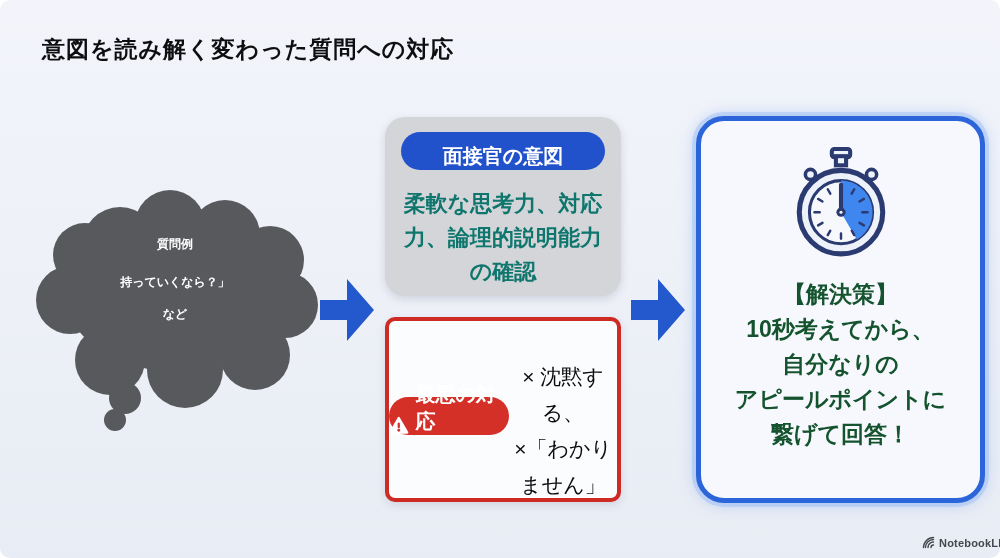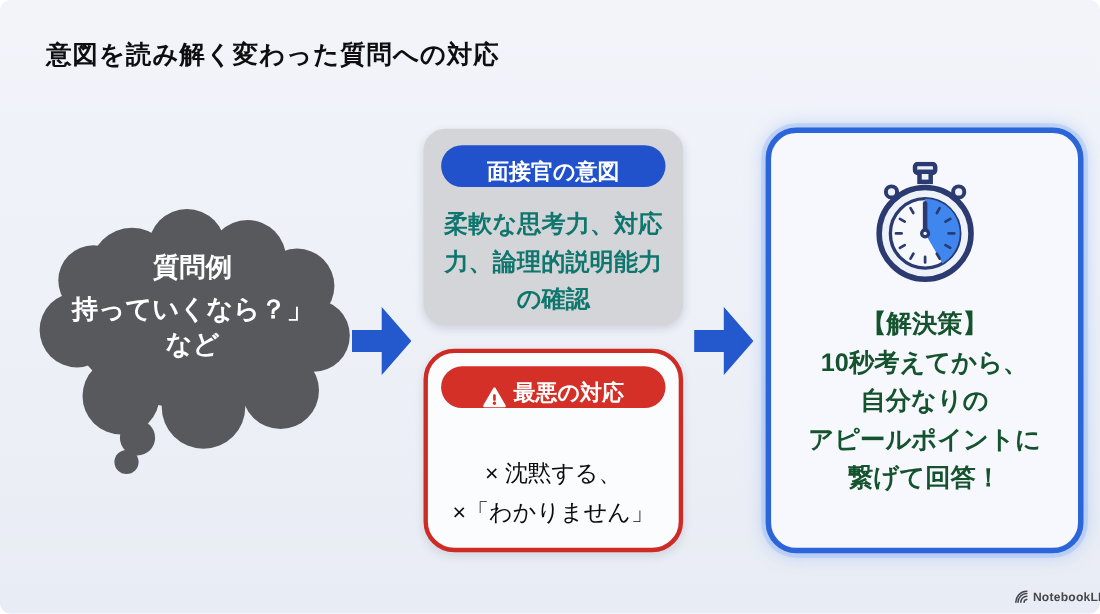--- a/index.html
+++ b/index.html
@@ -15,21 +15,21 @@
     position:absolute;left:42px;top:34px;
     font-size:23px;font-weight:800;color:#0e0e10;
     letter-spacing:1px;white-space:nowrap;
   }
   
   .cloud-svg{position:absolute;left:35px;top:182px;width:290px;height:285px;}
   .cloud-text{
     position:absolute;left:55px;top:228px;width:240px;
     text-align:center;color:#ffffff;font-weight:700;
   }
-  .cloud-text .c-line{font-size:24px;line-height:32px;}
+  .cloud-text .c-line{font-size:12px;line-height:32px;}
   .cloud-text .c-line.first{margin-bottom:6px;}
   
   .arrow{position:absolute;width:54px;height:62px;}
   .arrow1{left:320px;top:279px;}
   .arrow2{left:631px;top:279px;}
   
   .intent-box{
     position:absolute;left:385px;top:117px;width:236px;height:179px;
     background:#d3d5d9;border-radius:20px;
     box-shadow:0 3px 8px rgba(70,80,110,0.18);
@@ -41,24 +41,24 @@
     color:#ffffff;font-size:20px;font-weight:800;
   }
   .pill.blue{background:#2152cc;}
   .pill.red{background:#d43027;}
   .intent-body{
     margin-top:17px;text-align:center;color:#0f766e;
     font-size:22px;font-weight:800;line-height:34px;
   }
   .worst-box{
     position:absolute;left:385px;top:317px;width:236px;height:185px;
-    background:#fbfcfe;border:4px solid #cd2b23;border-radius:28px;
+    background:#fbfcfe;border:4px solid #cd2b23;border-radius:10px;
     box-sizing:border-box;
     box-shadow:0 3px 8px rgba(70,80,110,0.15);
-    display:flex;flex-direction:column;align-items:center;
+    display:flex;flex-direction:row;align-items:center;
   }
   .worst-box .pill{margin-top:12px;}
   .worst-body{
     margin-top:42px;text-align:center;color:#0c0c0e;
     font-size:21px;font-weight:400;line-height:36px;
   }
   
   .solution-box{
     position:absolute;left:696px;top:116px;width:289px;height:387px;
     background:#f6f8fd;border:5px solid #2b65d9;border-radius:28px;

